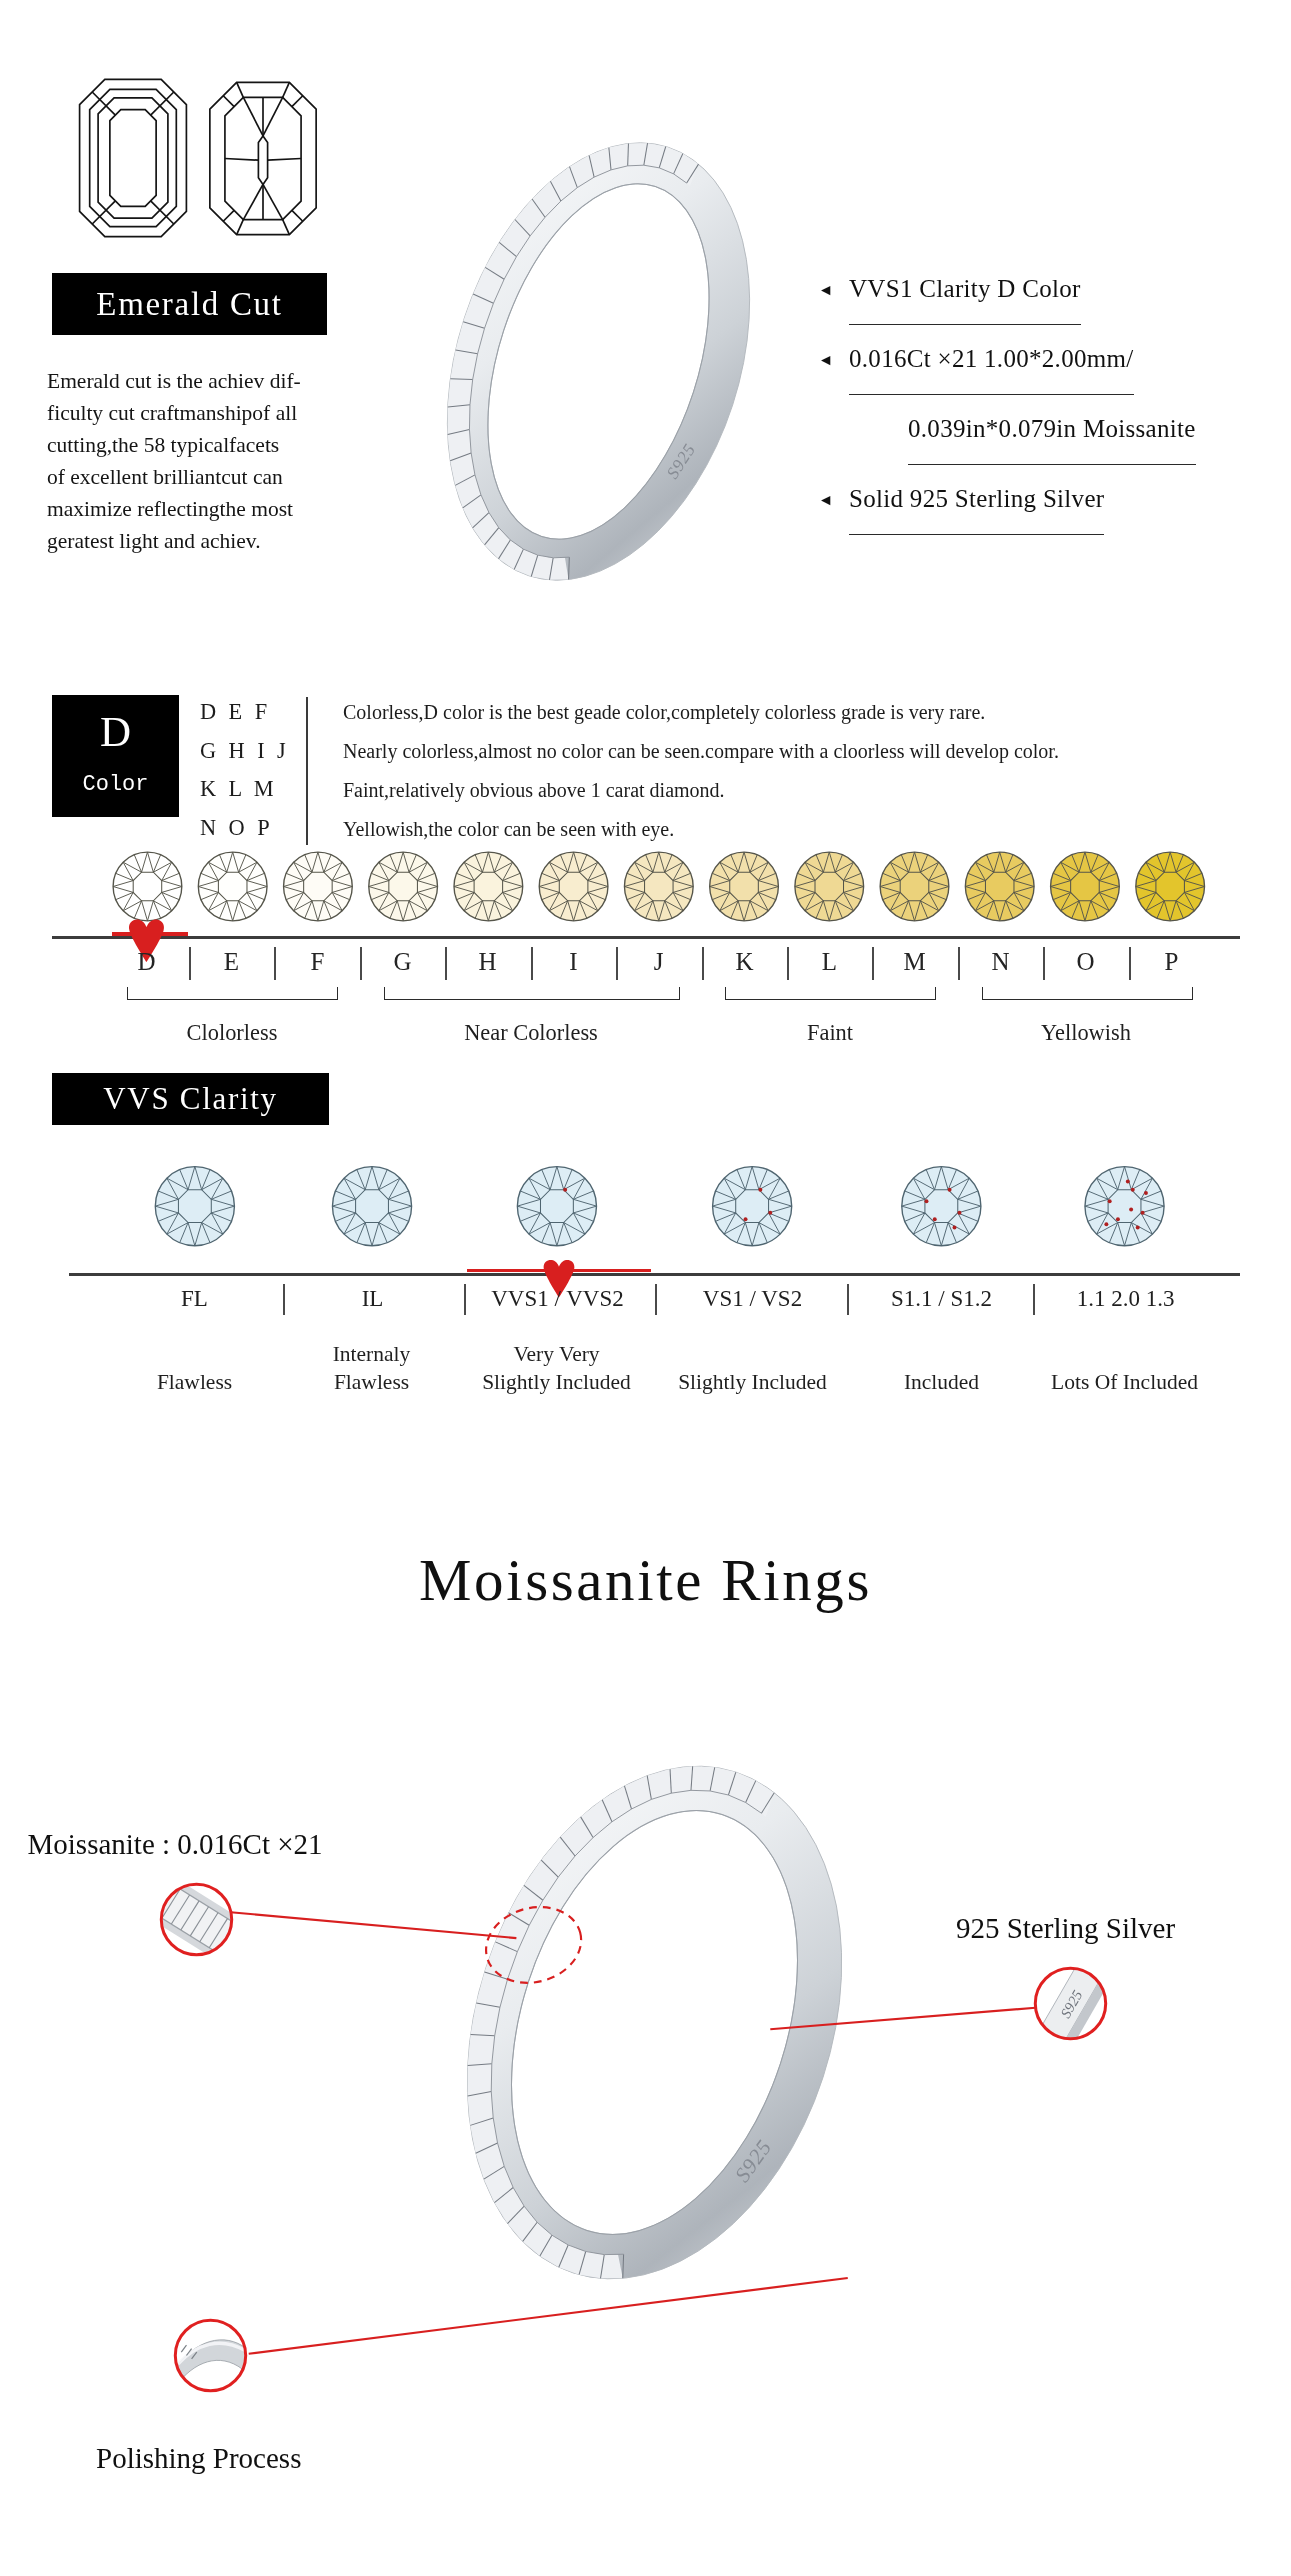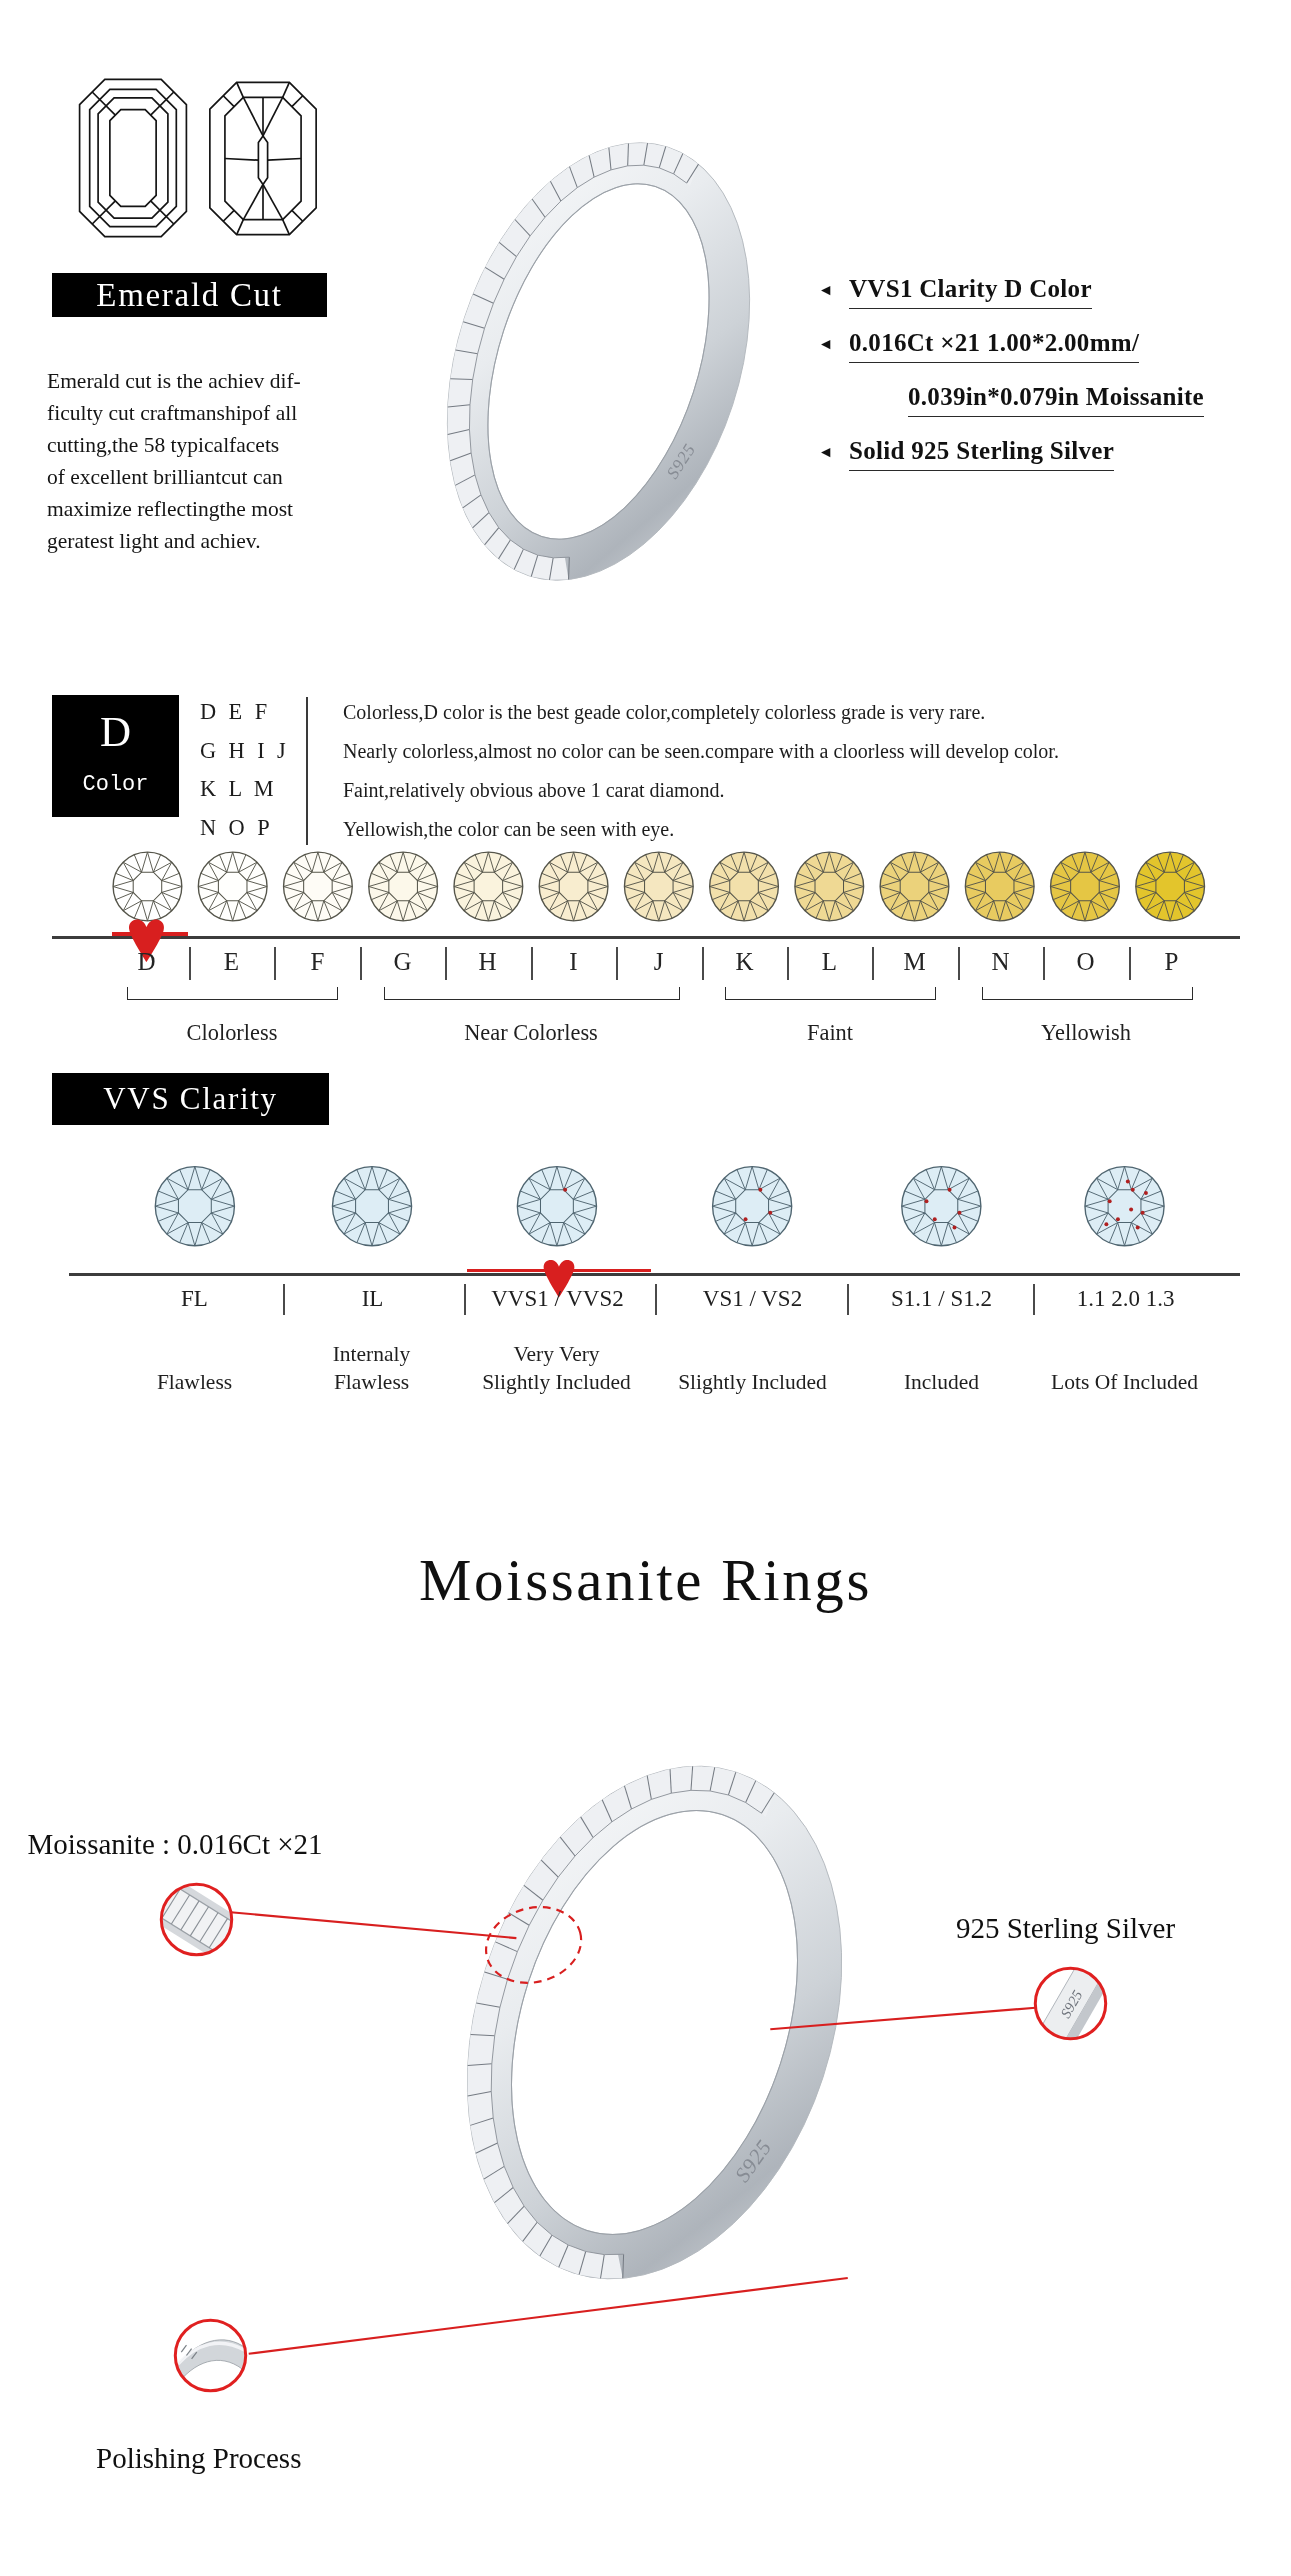--- a/index.html
+++ b/index.html
@@ -1,26 +1,26 @@
 <!DOCTYPE html>
 <html style="font-size:13.8px"><head>
 <meta charset="utf-8">
 <style>
   html,body{margin:0;padding:0;}
   body{width:1291px;height:2576px;position:relative;background:#ffffff;
        font-family:"Liberation Serif", serif;color:#111;overflow:hidden;}
   .abs{position:absolute;}
   .banner{background:#000;color:#fff;display:flex;align-items:center;justify-content:center;
           letter-spacing:1.7px;}
-  #emerald-banner{left:52px;top:273px;width:275px;height:44px;font-size:33px;}
+  #emerald-banner{left:52px;top:273px;width:275px;height:62px;font-size:33px;}
   #emerald-paragraph{left:47px;top:365px;width:336px;font-size:21.5px;line-height:32px;color:#151515;}
   #bullets{left:818px;top:275px;width:430px;}
   .bullet{display:flex;align-items:flex-start;margin-bottom:20px;font-size:25px;}
   .bullet .marker{width:31px;font-size:15.5px;padding-top:6px;}
-  .bullet .btext{border-bottom:1.7px solid #2a2a2a;padding-bottom:5px;letter-spacing:0.3px;font-weight:bold;}
+  .bullet .btext{border-bottom:1.7px solid #2a2a2a;padding-bottom:21px;letter-spacing:0.3px;}
   .bullet.indent{margin-left:31px;gap:28px;}
   #dcolor-box{left:52px;top:695px;width:127px;height:122px;background:#000;color:#fff;
               display:flex;flex-direction:column;align-items:center;justify-content:space-evenly;}
   #dcolor-box .l1{font-size:43px;line-height:43px;}
   #dcolor-box .l2{font-size:22px;line-height:34px;font-family:Liberation Mono, monospace;}
   .grade-letters{position:absolute;left:200px;font-size:22.4px;letter-spacing:3.4px;color:#1c1c1c;}
   .grade-desc{position:absolute;left:343px;font-size:20px;color:#1c1c1c;}
   #grade-divider{left:306px;top:697px;width:1.7px;height:148px;background:#3a3a3a;}
   .scale-line{background:#3c3c3c;height:3.4px;}
   #color-line{left:52px;top:936px;width:1188px;}

